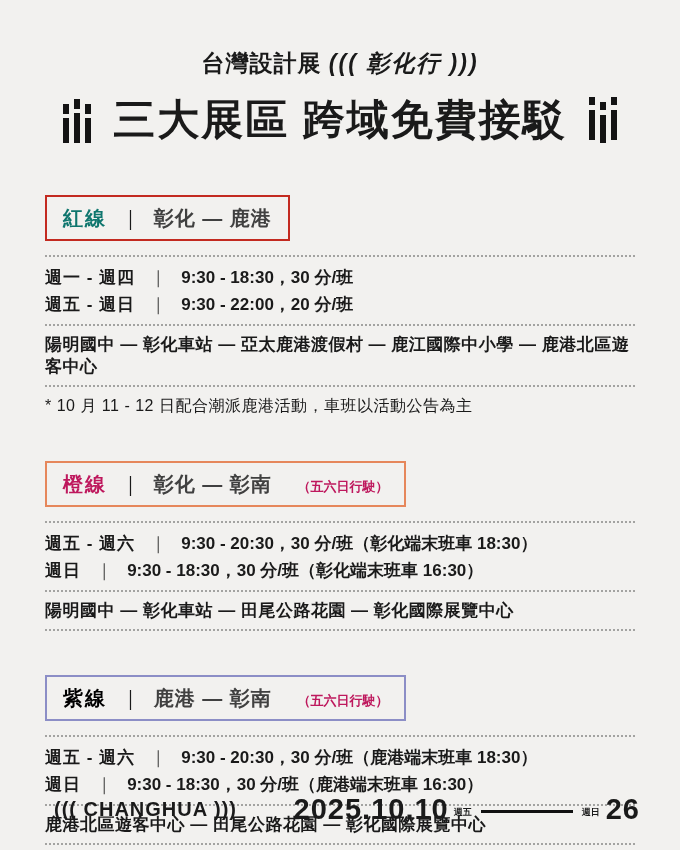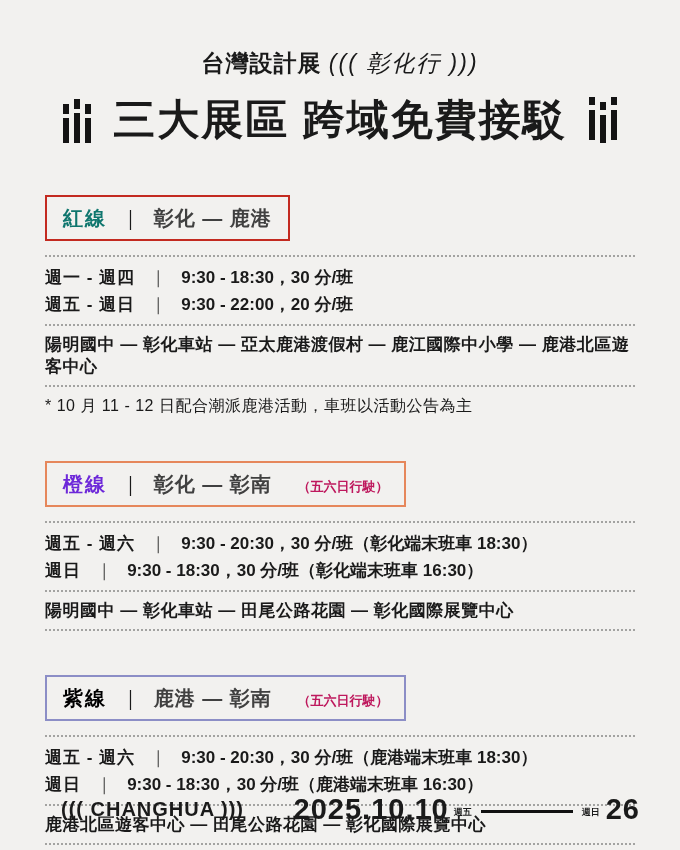--- a/index.html
+++ b/index.html
@@ -10,21 +10,21 @@
     background:#F2F1EF;
     font-family:"Liberation Sans","DejaVu Sans",sans-serif;
     color:#1A1A1A;
     box-sizing:border-box;
     padding:48px 45px 0 45px;
     overflow:hidden;
   }
   
   .header{text-align:center;}
   .subtitle{font-size:23px;font-weight:700;letter-spacing:1px;}
-  .subtitle .logo-part{font-weight:400;font-style:italic;letter-spacing:2px;}
+  .subtitle .logo-part{font-weight:700;font-style:italic;letter-spacing:2px;}
   .title-row{
     display:flex;align-items:center;justify-content:center;
     gap:20px;margin-top:18px;
   }
   .main-title{font-size:42px;font-weight:900;letter-spacing:2px;line-height:1.1;white-space:nowrap;}
   .deco-icon svg{display:block;}
   
   .line-section{margin-top:52px;}
   .line-section + .line-section{margin-top:44px;}
   .line-box{
@@ -44,21 +44,21 @@
   .schedule-pipe{margin:0 10px;color:#3a3a3a;font-weight:400;}
   .schedule-time{font-weight:600;}
   .stops-row{
     font-size:17px;font-weight:800;letter-spacing:0.5px;
     padding:8px 0 7px 0;line-height:22px;
     border-bottom:2px dotted #A3A3A1;
   }
   .footnote{font-size:16px;font-weight:500;padding-top:9px;letter-spacing:0.5px;}
   
   .footer{
-    position:absolute;left:61px;right:40px;bottom:24px;
+    position:absolute;left:54px;right:40px;bottom:24px;
     display:flex;justify-content:space-between;align-items:center;
   }
   .footer-logo{font-size:20px;font-weight:800;letter-spacing:1px;}
   .date-range{display:flex;align-items:center;}
   .date-big{font-size:29px;font-weight:600;letter-spacing:1px;}
   .date-day{font-size:9px;font-weight:800;margin:6px 0 0 5px;}
   .date-line{width:92px;height:3px;background:#111;margin:4px 9px 0 9px;}
   .date-day.end{margin:6px 6px 0 0;}
 </style>
 </head>
@@ -113,21 +113,21 @@
         <span class="schedule-pipe">｜</span>
         <span class="schedule-time">9:30 - 22:00，20 分/班</span>
       </div>
     </div>
     <div class="stops-row">陽明國中 — 彰化車站 — 亞太鹿港渡假村 — 鹿江國際中小學 — 鹿港北區遊客中心</div>
     <div class="footnote">* 10 月 11 - 12 日配合潮派鹿港活動，車班以活動公告為主</div>
   </section>
 
   <section class="line-section">
     <div class="line-box" style="border-color: rgb(230, 135, 91);">
-      <span class="line-name" style="color: #6d28d9; margin-top: 32px;">橙線</span>
+      <span class="line-name" style="color: #be185d; margin-top: 32px;">橙線</span>
       <span class="line-sep">｜</span>
       <span class="route-title">彰化 — 彰南</span>
       <span class="service-note">（五六日行駛）</span>
     </div>
     <div class="sched-area">
       <div class="schedule-row">
         <span class="schedule-days">週五 - 週六</span>
         <span class="schedule-pipe">｜</span>
         <span class="schedule-time">9:30 - 20:30，30 分/班（彰化端末班車 18:30）</span>
       </div>

